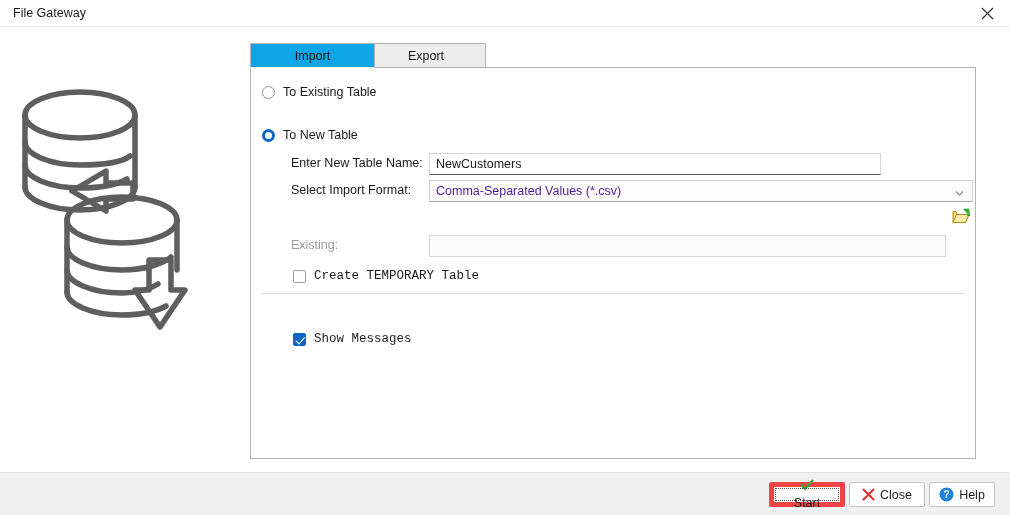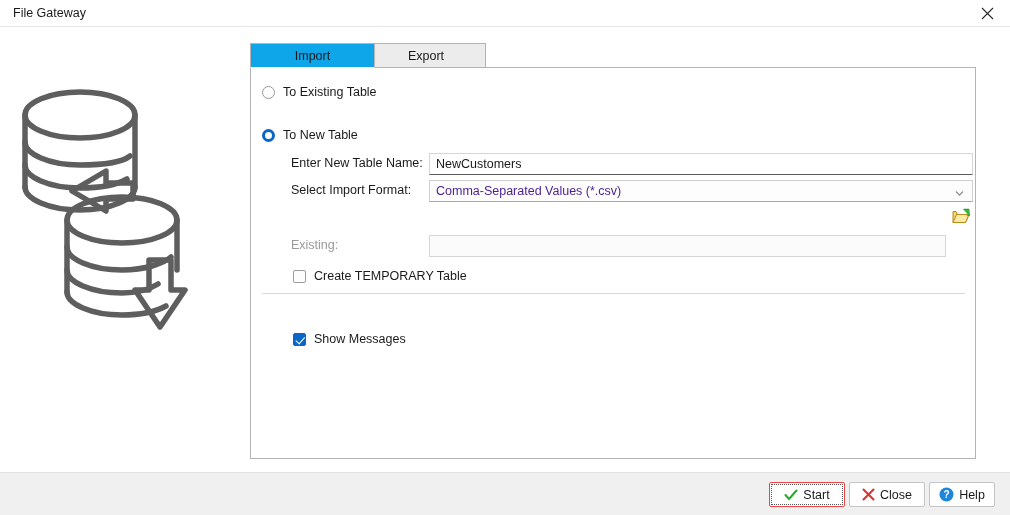--- a/index.html
+++ b/index.html
@@ -124,21 +124,21 @@
 
   #browse-button {
     position: absolute; left: 950px; top: 205px;
     width: 22px; height: 22px;
     display: flex; align-items: center; justify-content: center;
     cursor: default;
   }
 
   
   .cb-row {
-    position: absolute; display: flex; align-items: center; cursor: default;
+    position: absolute; display: flex; align-items: center; cursor: default; font-family: Liberation Mono, monospace;
   }
   .cbox {
     width: 13px; height: 13px; flex: none; margin-right: 8px;
     border: 1px solid #9d9d9d; background: #fdfdfd; border-radius: 2px;
     position: relative;
   }
   .cbox.checked {
     background: #0a67c8; border: 1px solid #0a67c8;
   }
   .cbox.checked::after {
@@ -165,21 +165,22 @@
     background: #ffffff;
     border: 1px solid #c4c4c4;
     border-radius: 2px;
     display: flex; align-items: center; justify-content: center;
     gap: 5px;
     font-size: 12.5px; color: #1a1a1a;
     cursor: default;
   }
   #btn-start {
     left: 769px; width: 76px;
-    border: 1px solid #ef4444;
+    border: 5px solid #ef4444;
+    flex-direction: column;
   }
   #btn-start .inner-focus {
     position: absolute; left: 1px; top: 1px; right: 1px; bottom: 1px;
     border: 1px dotted #555; pointer-events: none;
   }
   #btn-close { left: 849px; width: 76px; }
   #btn-help { left: 929px; width: 66px; }
   .fbtn svg { display: block; flex: none; }
 </style>
 </head>
@@ -243,21 +244,21 @@
     <span class="radio-label">To Existing Table</span>
   </div>
 
   <div class="radio-row" id="radio-new-row">
     <span class="radio checked"></span>
     <span class="radio-label">To New Table</span>
   </div>
 
   <div class="field-row" style="top:85px; width:682px;">
     <span class="field-label">Enter New Table Name:</span>
-    <div class="tinput" style="left:138px; width:544px;">
+    <div class="tinput" style="left:138px; width:452px;">
       <span>NewCustomers</span>
     </div>
   </div>
 
   <div class="field-row" style="top:112px; width:682px;">
     <span class="field-label">Select Import Format:</span>
     <div class="tselect" style="left:138px; width:544px;">
       <span>Comma-Separated Values  (*.csv)</span>
       <span class="chev">
         <svg width="9" height="9" viewBox="0 0 9 9">

